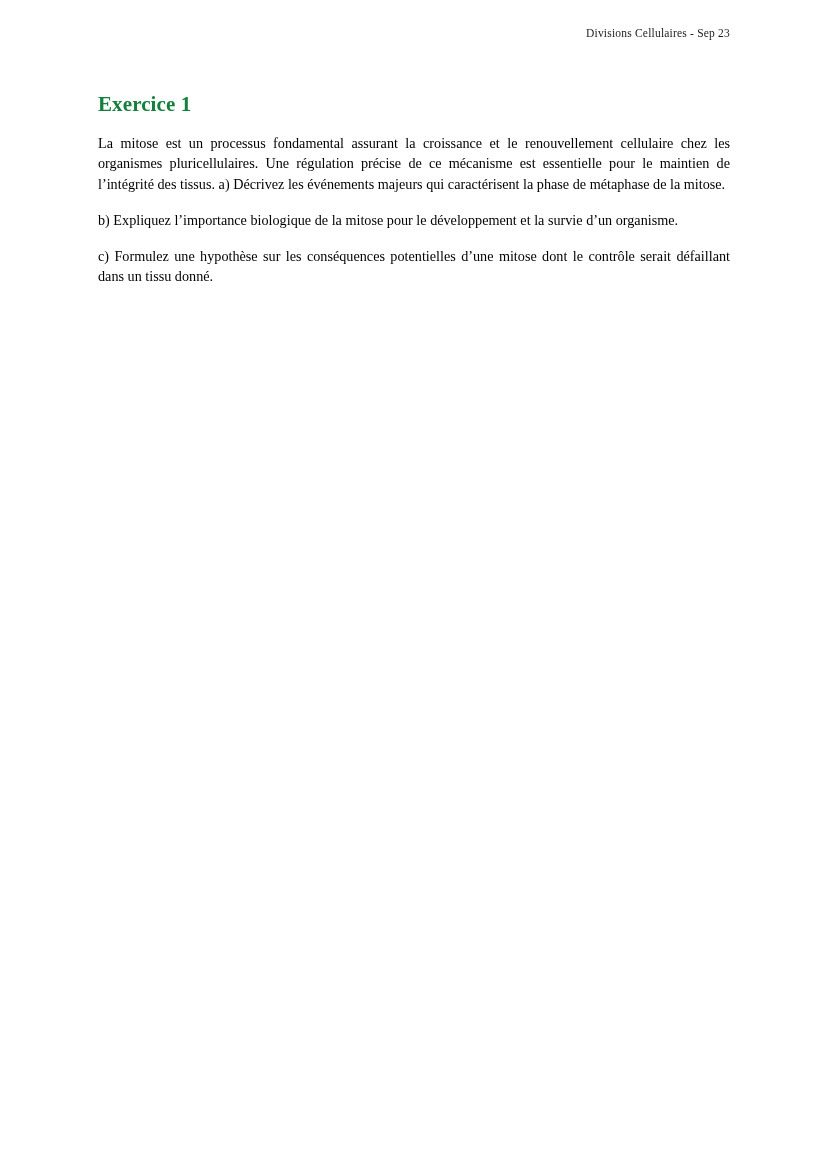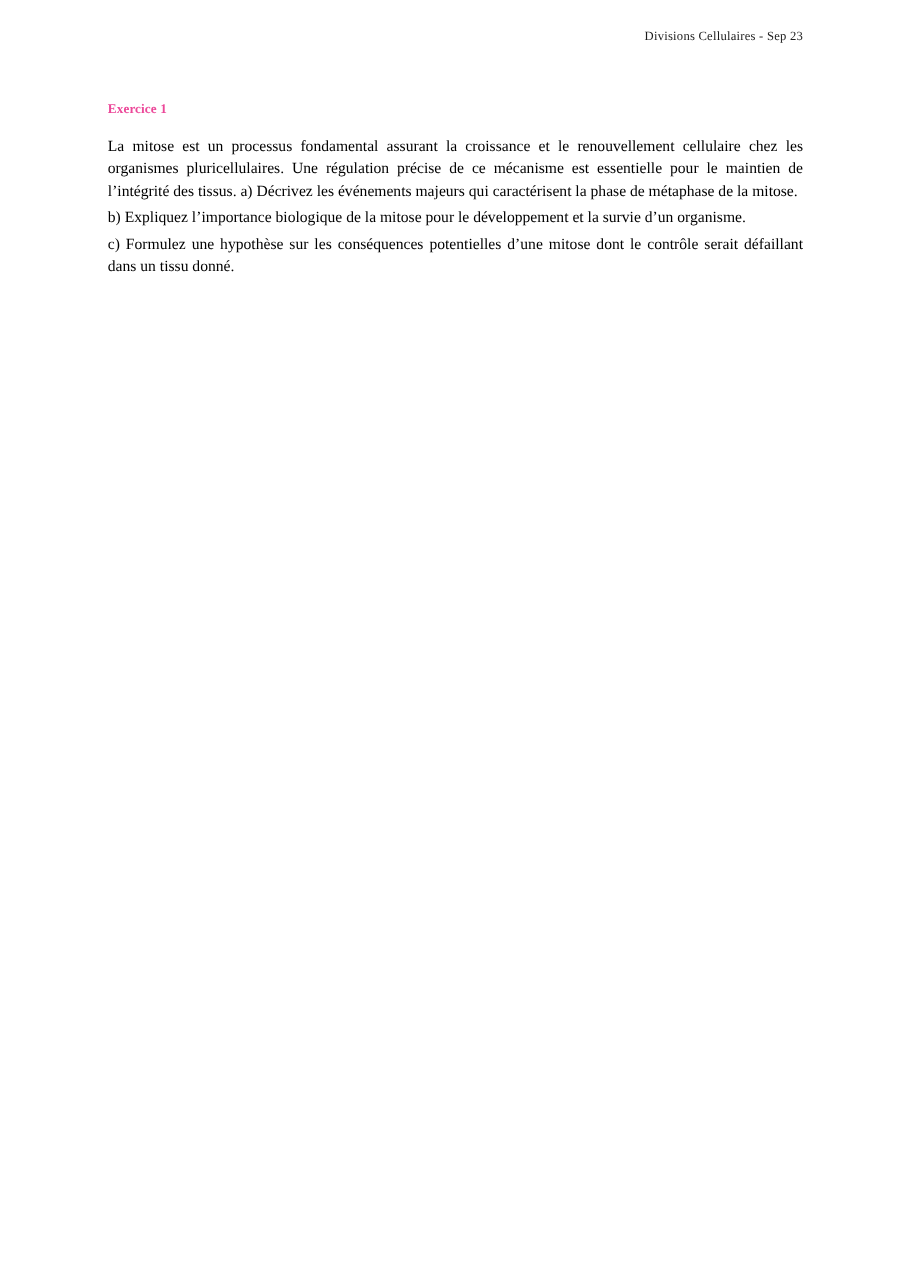--- a/index.html
+++ b/index.html
@@ -26,37 +26,37 @@
     color: #1b1b1b;
     white-space: nowrap;
   }
   .content {
     position: absolute;
     left: 98px;
     top: 92px;
     width: 632px;
   }
   h1.exercise-title {
-    font-size: 12px;
+    font-size: 21px;
     font-weight: bold;
     margin: 0 0 16px 0;
     letter-spacing: 0.1px;
-    color: #ec4899;
+    color: #15803d;
   }
   p.body-par {
     margin: 0;
     font-size: 14.2px;
     line-height: 20.3px;
     text-align: justify;
     text-justify: inter-word;
     color: #000000;
     hyphens: none;
   }
   p.body-par + p.body-par {
-    margin-top: 4px;
+    margin-top: 16px;
   }
   .page-number {
     position: absolute;
     left: 0;
     right: 0;
     top: 1099px;
     text-align: center;
     font-size: 12.5px;
     color: #7f1d1d;
   }

